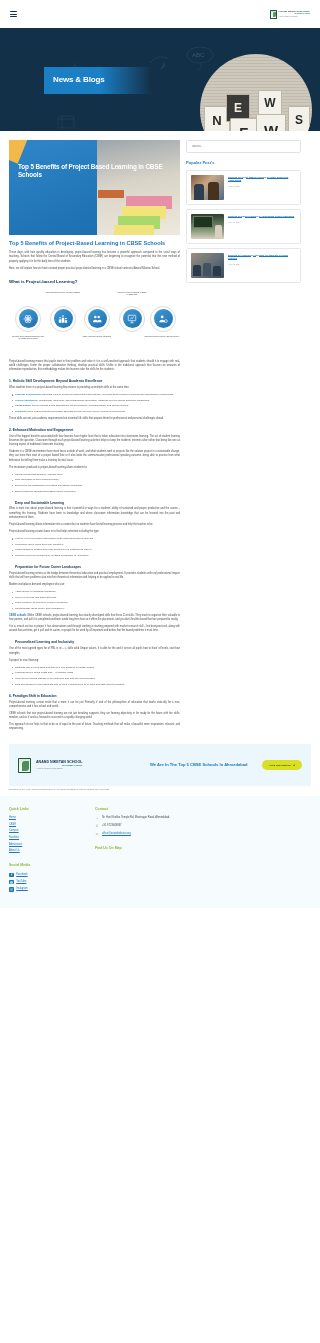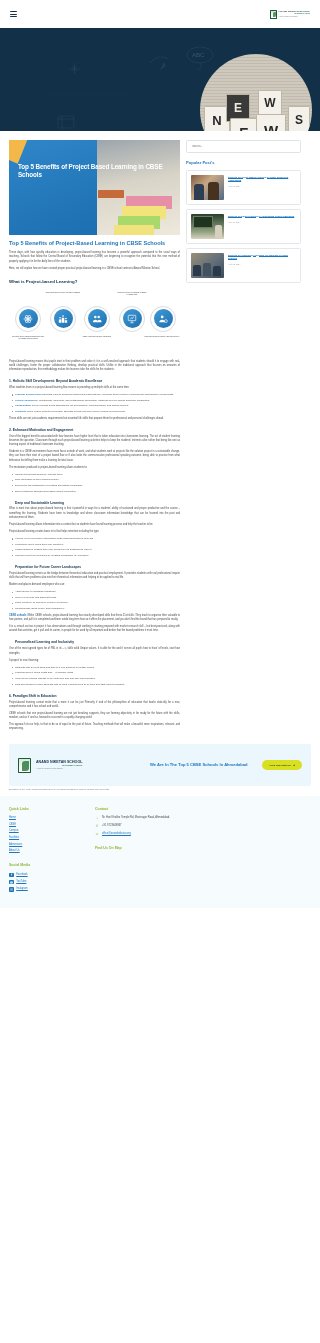--- a/index.html
+++ b/index.html
@@ -181,20 +181,23 @@
         <path d="M150 35 q8 -10 18 -4"></path>
         <path d="M160 42 l4 -8 l2 4 z" fill="#4a7fa0" opacity=".6" stroke="none"></path>
         <ellipse cx="200" cy="27" rx="13" ry="8"></ellipse>
         <path d="M200 35 q3 5 -2 7"></path>
         <rect x="58" y="88" width="16" height="12" rx="1"></rect>
         <path d="M58 91 h16 M62 88 v12"></path>
         <path d="M44 66 h84" stroke-width=".4" opacity=".5"></path>
       </g>
       <text x="192" y="29" font-size="6" fill="#6d9ebb" font-family="Liberation Sans, sans-serif">ABC</text>
     </svg>
+    <div class="hero-title-band">
+      <div class="hero-title">News &amp; Blogs</div>
+    </div>
     <div class="hero-photo">
       <div class="paper-lines"></div>
       <div class="dice" style="left:4px;top:52px;width:26px;height:30px;font-size:13px;">N</div>
       <div class="dice" style="left:26px;top:40px;width:24px;height:28px;font-size:12px;background:#3a3a38;color:#f0ece2;">E</div>
       <div class="dice" style="left:30px;top:64px;width:28px;height:32px;font-size:14px;">E</div>
       <div class="dice" style="left:58px;top:36px;width:24px;height:26px;font-size:12px;">W</div>
       <div class="dice" style="left:56px;top:60px;width:30px;height:34px;font-size:15px;">W</div>
       <div class="dice" style="left:88px;top:52px;width:22px;height:28px;font-size:12px;">S</div>
     </div>
   </div>

